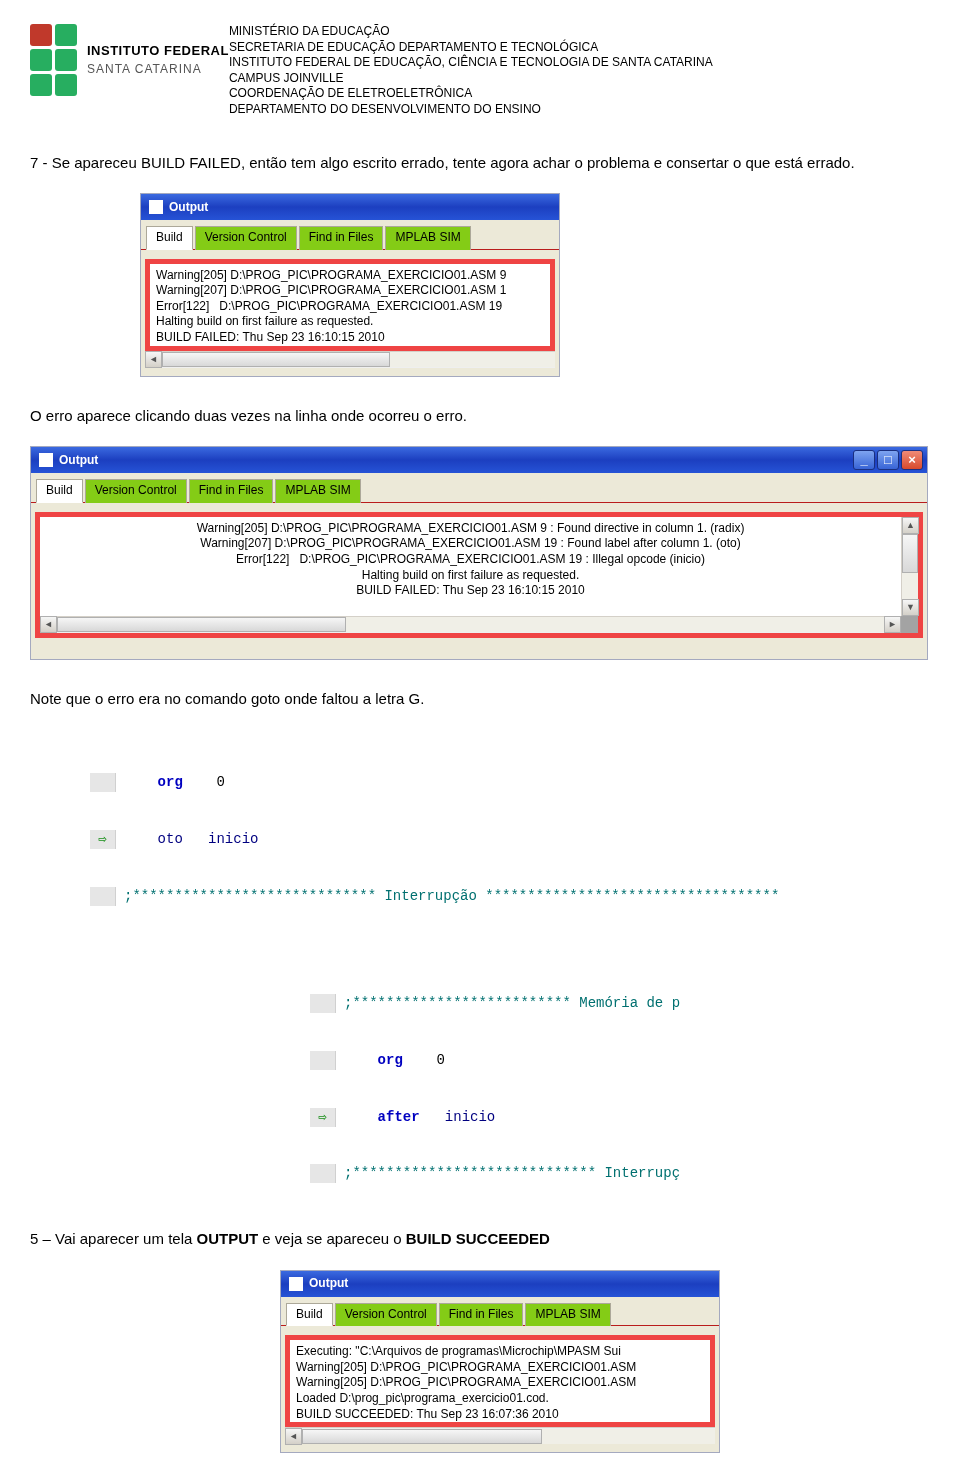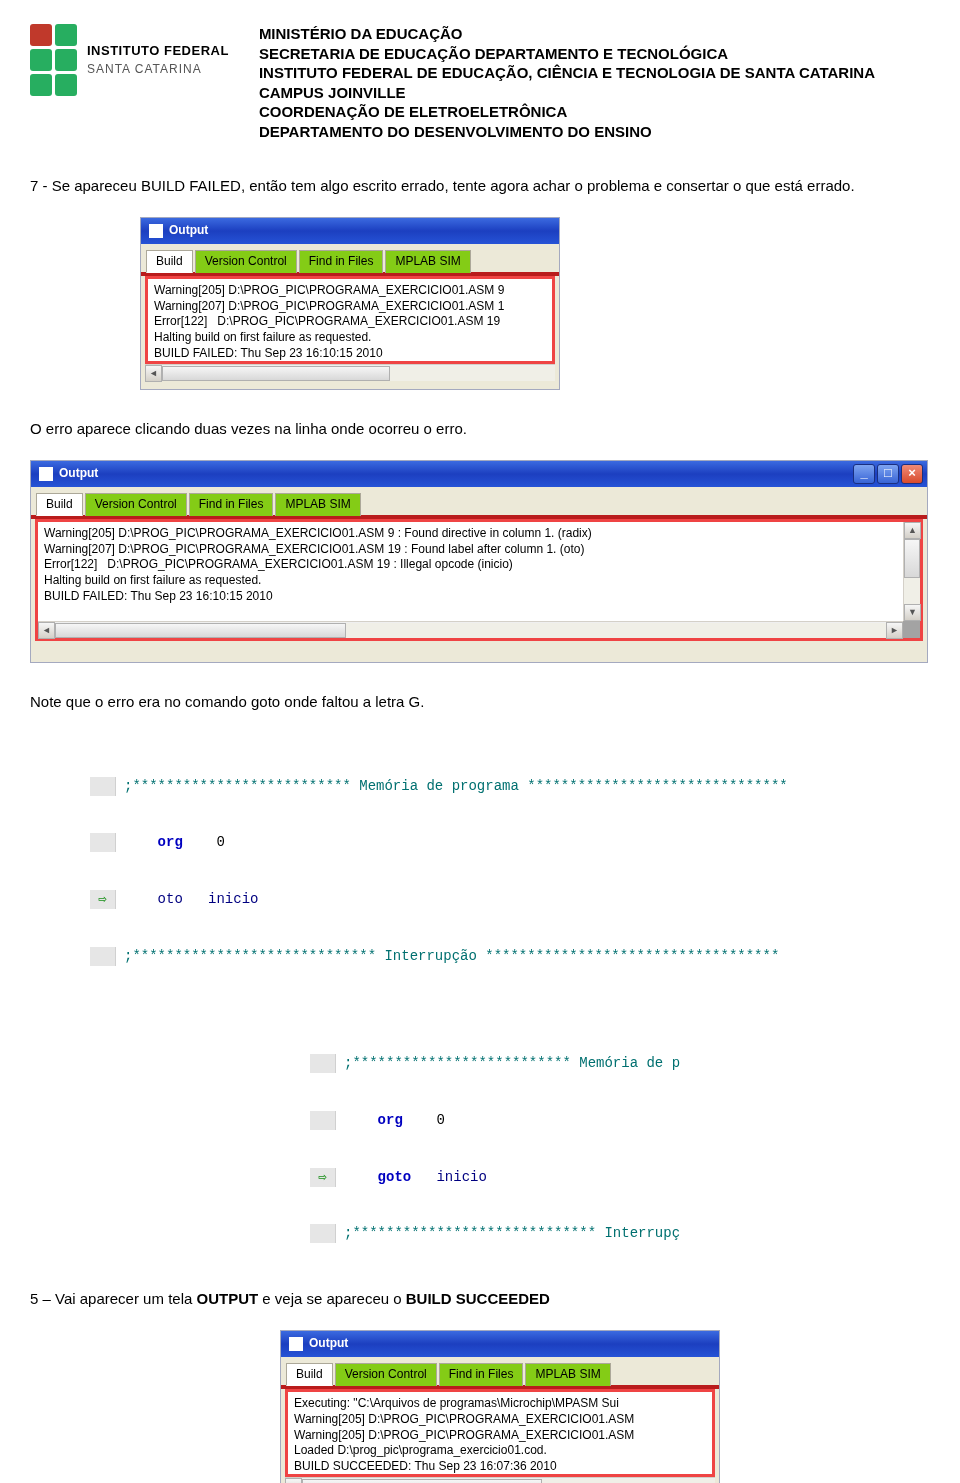--- a/index.html
+++ b/index.html
@@ -21,21 +21,21 @@
     grid-template-columns: repeat(2, 22px);
     grid-template-rows: repeat(3, 22px);
     gap: 3px;
   }
   .sq { width: 22px; height: 22px; border-radius: 3px; }
   .sq.red { background: #c0392b; }
   .sq.green { background: #27ae60; }
   .logo-text { display:flex; flex-direction:column; margin-left:10px; justify-content:center;}
   .logo-text .t1 { font-weight:bold; font-size:13px; letter-spacing:0.5px;text-align:right;}
   .logo-text .t2 { font-size:12px; color:#555; letter-spacing:1px;}
-  .header-lines { margin-left: 30px; font-size: 15px; font-weight: bold; line-height:1.3;}
+  .header-lines { font-size: 12px; font-weight: normal; line-height:1.3;}
   .header-lines div { white-space: nowrap; }
 
   .content { padding: 10px 30px 0 30px; }
   .para { margin: 14px 0 20px 0; font-size: 15px; }
 
   
   .win {
     border: 1px solid #a4a9bf;
     background: #ece9d8;
     font-family: Tahoma, Arial, sans-serif;
@@ -60,35 +60,35 @@
     background:#fff;
   }
   .winbtns { margin-left:auto; display:flex; gap:2px;}
   .winbtn {
     width:22px; height:20px; border:1px solid #1a2f80; border-radius:3px;
     background: linear-gradient(to bottom,#7ea4f1,#3864d6);
     color:#fff; display:flex; align-items:center; justify-content:center;
     font-size:13px; font-weight:bold;
   }
   .winbtn.close { background: linear-gradient(to bottom,#f08b77,#d84a2c);}
-  .tabs { display:flex; background:#ece9d8; padding:5px 5px 0 5px; border-bottom:4px solid #b91c1c;}
+  .tabs { display:flex; background:#ece9d8; padding:5px 5px 0 5px; border-bottom:1px solid #b91c1c;}
   .tab {
     background:#84cc16; border:1px solid #aca899; border-bottom:none;
     padding:2px 9px; margin-right:2px; position:relative; top:1px;
     color:#000;
   }
   .tab.active { background:#fff; border-bottom:1px solid #fff;}
-  .textarea-wrap { background:#a3a3a3; border:3px solid #ef4444; margin:0 4px 0 4px; position:relative;}
+  .textarea-wrap { background:#a3a3a3; border:5px solid #ef4444; margin:9px 4px 0 4px; position:relative;}
   .textarea {
     background:#fff; padding:4px 6px; font-family:Tahoma,Arial,sans-serif;
     font-size:12px; color:#000; white-space:pre; overflow:hidden;
     line-height:1.3;
   }
   .w1 .textarea { height:82px; }
-  .w2 .textarea { height:116px; }
+  .w2 .textarea { height:116px;text-align:center; }
   .w3 .textarea { height:82px; }
 
   .vscroll { position:absolute; right:0; top:0; bottom:17px; width:17px;
     background:#efefef; border-left:1px solid #d4d0c8;
     display:flex; flex-direction:column; justify-content:space-between;}
   .vscroll .arrow, .hscroll .arrow {
     width:17px; height:17px; background:linear-gradient(#f6f6f6,#d4d0c8);
     border:1px solid #b0b0b0; display:flex; align-items:center; justify-content:center;
     font-size:9px; color:#555;
   }
@@ -225,30 +225,29 @@
           </div>
       <div class="arrow">►</div>
     </div>
   </div>
   <div style="height:21px"></div>
 </div>
 
 <p class="para">Note que o erro era no comando goto onde faltou a letra G.</p>
 
 <div class="code-snip cs1">
-  <div class="code-row"><div class="g">&nbsp;</div><div class="c"><span class="kw-teal">;************************** Memória de programa *******************************</span></div></div>
   <div class="code-row"><div class="g">&nbsp;</div><div class="c">    <span class="kw-blue">org</span>    <span>0</span></div></div>
   <div class="code-row"><div class="g green-arrow">⇨</div><div class="c">    <span class="kw-navy">oto</span>   <span class="kw-navy">inicio</span></div></div>
   <div class="code-row"><div class="g">&nbsp;</div><div class="c"><span class="kw-teal">;***************************** Interrupção ***********************************</span></div></div>
 </div>
 
 <div class="code-snip cs2">
   <div class="code-row"><div class="g">&nbsp;</div><div class="c"><span class="kw-teal">;************************** Memória de p</span></div></div>
   <div class="code-row"><div class="g">&nbsp;</div><div class="c">    <span class="kw-blue">org</span>    <span>0</span></div></div>
-  <div class="code-row"><div class="g green-arrow">⇨</div><div class="c">    <span class="kw-blue">goto</span>   <span class="kw-navy">inicio</span></div></div>
+  <div class="code-row"><div class="g green-arrow">⇨</div><div class="c">    <span class="kw-blue">after</span>   <span class="kw-navy">inicio</span></div></div>
   <div class="code-row"><div class="g">&nbsp;</div><div class="c"><span class="kw-teal">;***************************** Interrupç</span></div></div>
 </div>
 
 <p class="para">
   <span>5 – Vai aparecer um tela </span><b>OUTPUT</b><span> e veja se apareceu o </span><b>BUILD SUCCEEDED</b>
 </p>
 
 <div class="win w3">
   <div class="titlebar">
     <span class="ico"></span>

